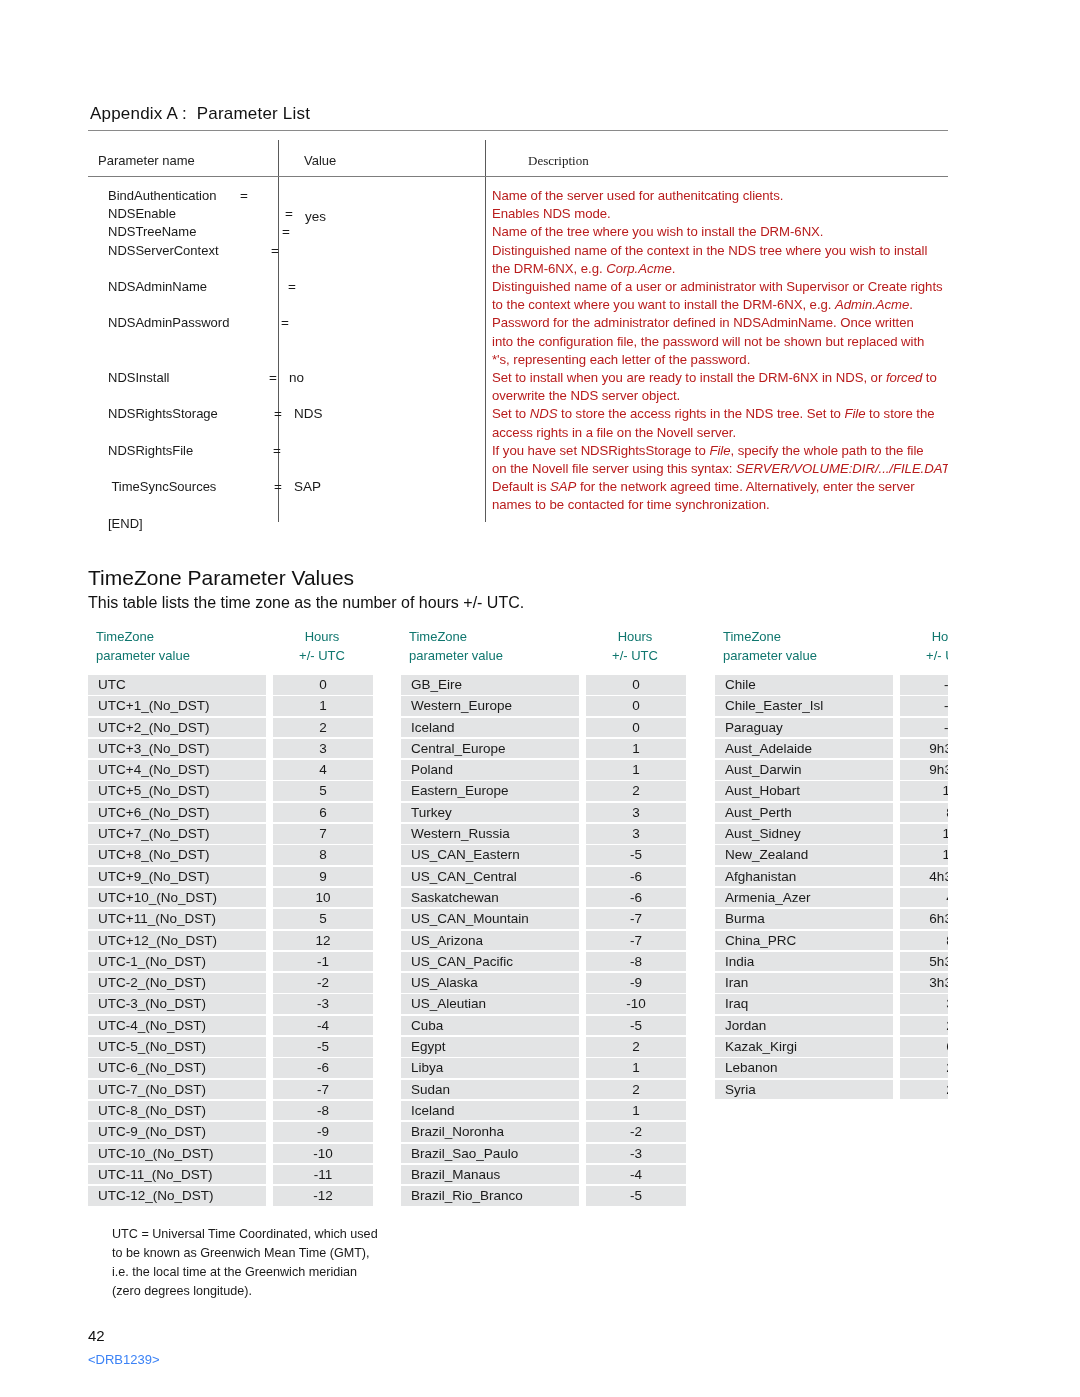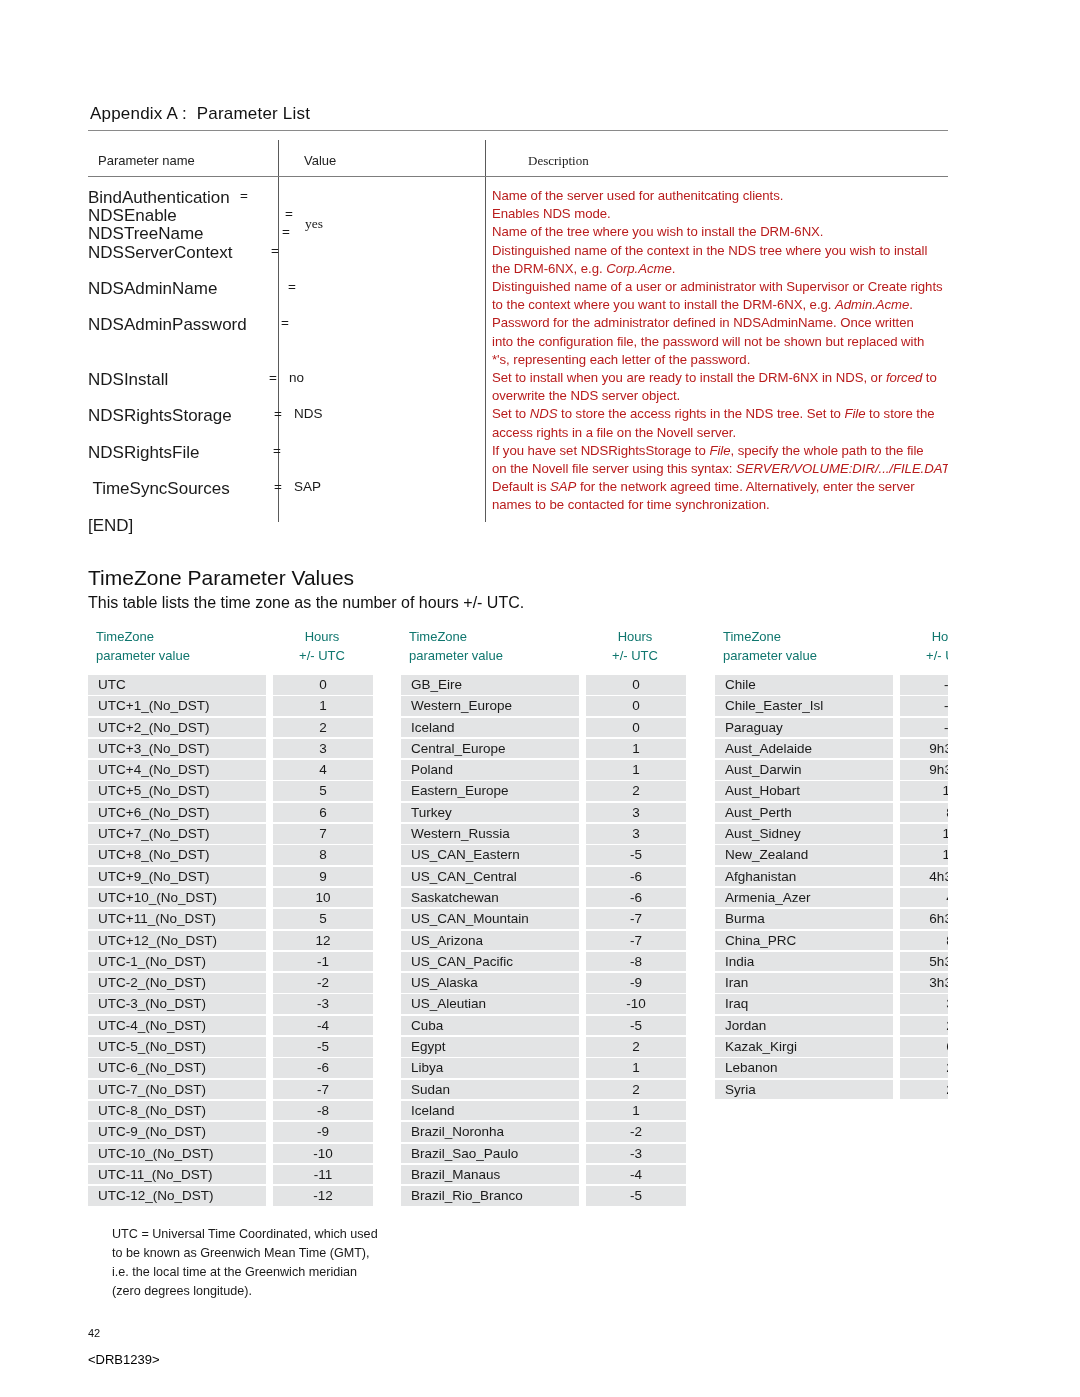--- a/index.html
+++ b/index.html
@@ -73,22 +73,22 @@
     font-size: 13px;
     color: #222;
     white-space: pre;
   }
   .ptable .ph.c1 { left: 10px; }
   .ptable .ph.c2 { left: 216px; }
   .ptable .ph.c3 { left: 440px; font-family: Liberation Serif, serif; }
 
   .pname {
     position: absolute;
-    left: 0;
-    font-size: 17px;
+    left: 20px;
+    font-size: 13px;
     color: #1a1a1a;
     white-space: pre;
   }
   .peq {
     position: absolute;
     font-size: 13.5px;
     color: #1a1a1a;
     white-space: pre;
   }
   .pval {
@@ -197,29 +197,29 @@
     white-space: pre;
   }
   .note.n1 { left: 96px;  top: 1225px; margin-left: 16px; }
   .note.n2 { left: 478px; top: 1225px; }
 
   
   .pageno {
     position: absolute;
     left: 88px;
     top: 1327px;
-    font-size: 11px;
+    font-size: 15px;
     color: #111;
   }
   .docid {
     position: absolute;
     left: 88px;
     top: 1352px;
     font-size: 13px;
-    color: #000000;
+    color: #3b82f6;
     white-space: pre;
   }
 </style>
 </head>
 <body>
 
 <div class="page">
 
   <div class="appendix-head">Appendix A :  Parameter List</div>
   <div class="appendix-rule"></div>
@@ -229,21 +229,21 @@
     <div class="vline v2"></div>
     <div class="hrule"></div>
     <div class="ph c1">Parameter name</div>
     <div class="ph c2">Value</div>
     <div class="ph c3">Description</div>
   <div class="pname" style="top: 48px;">BindAuthentication</div>
       <div class="peq" style="top: 48px; left: 152px;">=</div>
       <div class="pdesc" style="top: 48px;">Name of the server used for authenitcating clients.</div>
       <div class="pname" style="top: 66.2px;">NDSEnable</div>
       <div class="peq" style="top: 66.2px; left: 197px;">=</div>
-      <div class="pval" style="top: 76px; left: 217px; font-family: Liberation Serif, serif;">yes</div>
+      <div class="pval" style="top: 69px; left: 217px;">yes</div>
       <div class="pdesc" style="top: 66.2px;">Enables NDS mode.</div>
       <div class="pname" style="top: 84.4px;">NDSTreeName</div>
       <div class="peq" style="top: 84.4px; left: 194px;">=</div>
       <div class="pdesc" style="top: 84.4px;">Name of the tree where you wish to install the DRM-6NX.</div>
       <div class="pname" style="top: 102.6px;">NDSServerContext</div>
       <div class="peq" style="top: 102.6px; left: 183px;">=</div>
       <div class="pdesc" style="top: 102.6px;">Distinguished name of the context in the NDS tree where you wish to install</div>
       <div class="pdesc" style="top: 120.8px;">the DRM-6NX, e.g. <i>Corp.Acme</i>.</div>
       <div class="pname" style="top: 139px;">NDSAdminName</div>
       <div class="peq" style="top: 139px; left: 200px;">=</div>

